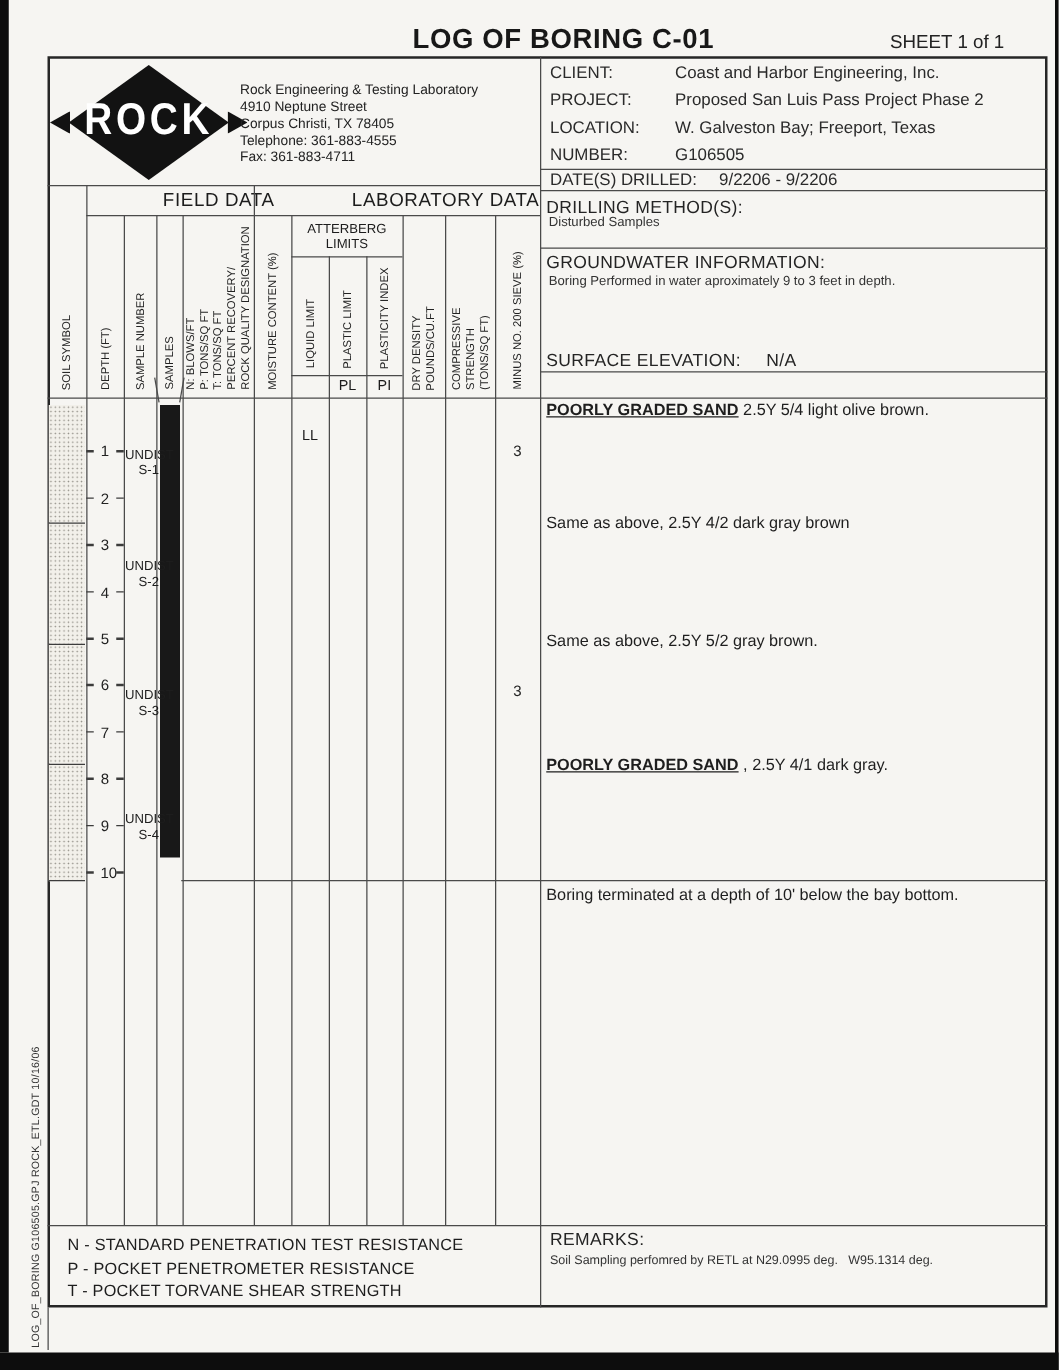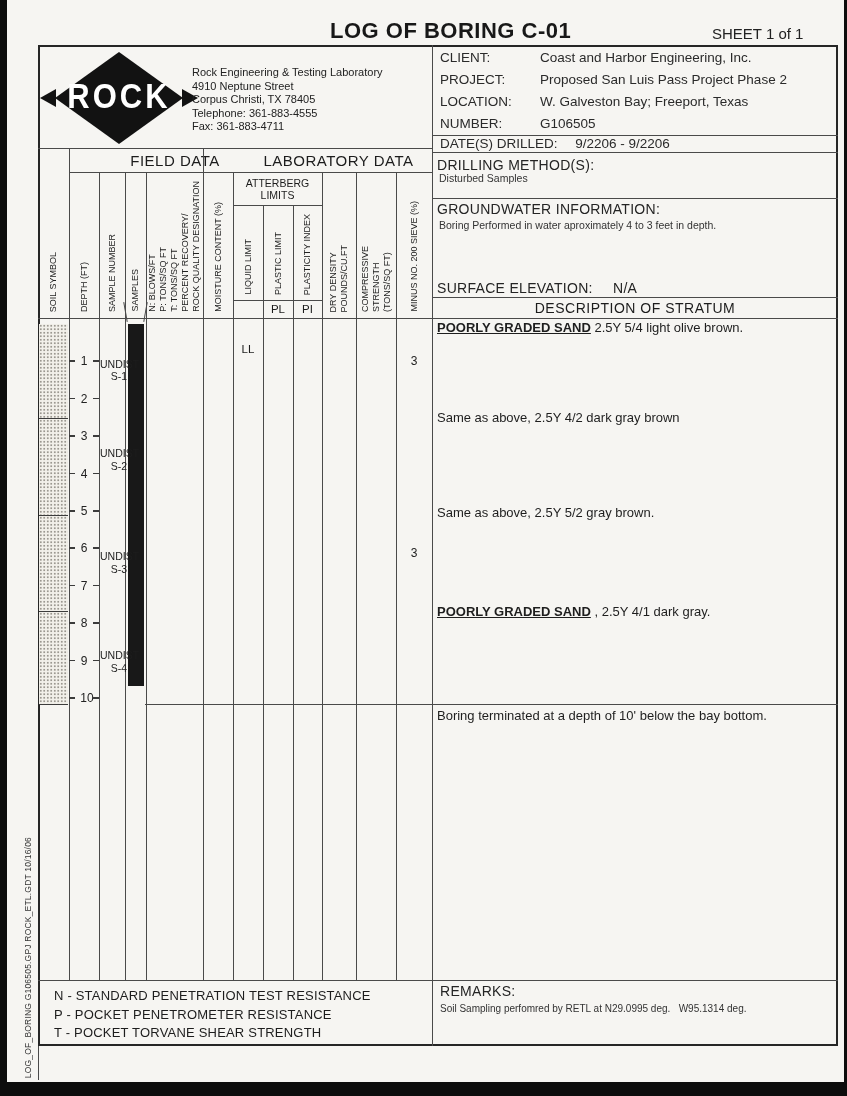--- a/index.html
+++ b/index.html
@@ -79,30 +79,29 @@
     </div>
   <div class="proj-row info-label" style="top:136px;">
     <span>DATE(S) DRILLED:</span>
     <span class="info-value" style="margin-left:14px;">9/2206 - 9/2206</span>
   </div>
 
   <div class="sec-label" style="left:437px;top:157px;">DRILLING METHOD(S):</div>
   <div class="abs small-note" style="left:439px;top:172px;">Disturbed Samples</div>
 
   <div class="sec-label" style="left:437px;top:201px;">GROUNDWATER INFORMATION:</div>
-  <div class="abs small-note" style="left:439px;top:219px;">Boring Performed in water aproximately 4 to 3 feet in depth.</div>
+  <div class="abs small-note" style="left:439px;top:219px;">Boring Performed in water aproximately 9 to 3 feet in depth.</div>
 
   <div class="sec-label" style="left:437px;top:280px;">
     <span>SURFACE ELEVATION:</span>
     <span style="margin-left:16px;">N/A</span>
   </div>
-  <div class="desc-hdr">DESCRIPTION OF STRATUM</div>
 
   <div class="grouphdr" style="left:69px;top:148px;width:134px;height:24px;">FIELD DATA</div>
-  <div class="grouphdr" style="left:185px;top:148px;width:229px;height:24px;">LABORATORY DATA</div>
+  <div class="grouphdr" style="left:203px;top:148px;width:229px;height:24px;">LABORATORY DATA</div>
   <div class="atterberg" style="left:233px;top:173px;width:89px;height:31px;">
     <span>ATTERBERG</span>
     <span>LIMITS</span>
   </div>
 
   <div class="cell" style="left:38px;top:150px;width:31px;height:162px;">
       <div class="rot">SOIL SYMBOL</div>
     </div>
   <div class="cell" style="left:69px;top:175px;width:30px;height:137px;">
       <div class="rot">DEPTH (FT)</div>

